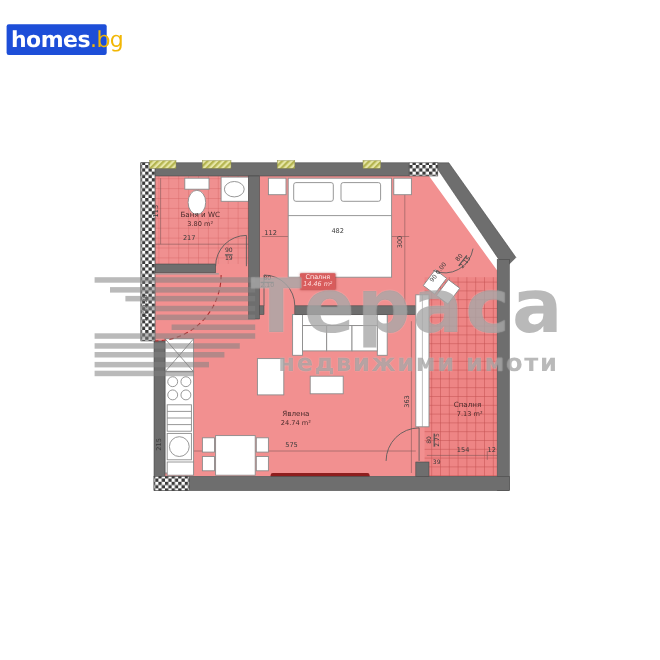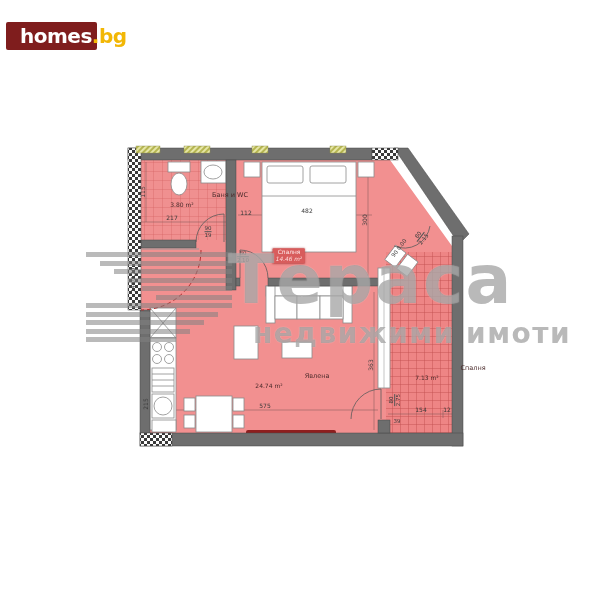--- a/index.html
+++ b/index.html
@@ -1,31 +1,31 @@
 <!DOCTYPE html>
 <html><head>
 <meta charset="utf-8">
 <style>
   html,body{margin:0;padding:0;}
   body{width:600px;height:600px;background:#fff;position:relative;overflow:hidden;
        font-family:"DejaVu Sans","Liberation Sans",sans-serif;}
   .stage{position:absolute;left:0;top:0;width:600px;height:600px;}
 
   
-  .logo{position:absolute;left:6px;top:22px;width:91px;height:28px;background:#7f1d1d;
-        border-radius:2px;display:flex;align-items:center;padding-left:14px;box-sizing:border-box;}
+  .logo{position:absolute;left:6px;top:22px;width:91px;height:28px;background:#1d4ed8;
+        border-radius:2px;display:flex;align-items:center;padding-left:4px;box-sizing:border-box;}
   .logo .main{color:#fff;font-weight:bold;font-size:20px;letter-spacing:-0.5px;}
-  .logo .suffix{color:#f2b705;font-weight:bold;font-size:20px;letter-spacing:-0.5px;}
+  .logo .suffix{color:#f2b705;font-weight:normal;font-size:20px;letter-spacing:-0.5px;}
 
   
   .lbl{position:absolute;font-size:6px;color:#3b3b3b;white-space:nowrap;
        transform:translate(-50%,-50%);line-height:1.15;text-align:center;z-index:3;}
   .rot{transform:translate(-50%,-50%) rotate(-90deg);}
   .rotd{transform:translate(-50%,-50%) rotate(-52deg);}
-  .roomname{font-size:6.5px;color:#4a2a2a;margin-left:48px;}
+  .roomname{font-size:6.5px;color:#4a2a2a;}
   .roomarea{font-size:6px;color:#4a2a2a;}
   .frac{display:flex;flex-direction:column;align-items:center;font-size:5.5px;}
   .frac .den{border-top:0.6px solid #555;}
   .bedlabel{background:#d85c5c;border-radius:1px;padding:1px 3px;box-shadow:0 0 2px rgba(150,30,30,.6);}
   .bedlabel .nm{font-size:5.8px;color:#ffecec;}
   .bedlabel .ar{font-size:5.8px;color:#ffd9d9;font-style:italic;}
 
   
   .watermark{position:absolute;left:0;top:0;width:600px;height:600px;pointer-events:none;z-index:6;}
   .wm-stripes{position:absolute;left:86px;top:252px;width:146px;}
@@ -35,21 +35,21 @@
   .wm-stripes .bar:nth-child(4){margin-left:42px;}
   .wm-stripes .bar:nth-child(5){margin-left:56px;}
   .wm-stripes .bar:nth-child(6){margin-left:70px;}
   .wm-stripes .bar:nth-child(8){margin-right:14px;}
   .wm-stripes .bar:nth-child(9){margin-right:28px;}
   .wm-stripes .bar:nth-child(10){margin-right:42px;}
   .wm-stripes .bar:nth-child(11){margin-right:56px;}
   .wm-brand{position:absolute;left:228px;top:246px;font-size:68px;font-weight:bold;
             color:rgba(115,115,115,.5);letter-spacing:2px;line-height:1;
             text-shadow:0 0 1px rgba(255,255,255,.6);}
-  .wm-tagline{position:absolute;left:253px;top:320px;font-size:28px;font-weight:bold;
+  .wm-tagline{position:absolute;left:253px;top:320px;font-size:22px;font-weight:bold;
             color:rgba(115,115,115,.5);letter-spacing:1.5px;line-height:1;
             text-shadow:0 0 1px rgba(255,255,255,.6);}
   svg{position:absolute;left:0;top:0;z-index:1;}
 </style>
 </head>
 <body>
 
 <div class="stage">
 
   <div class="logo">

